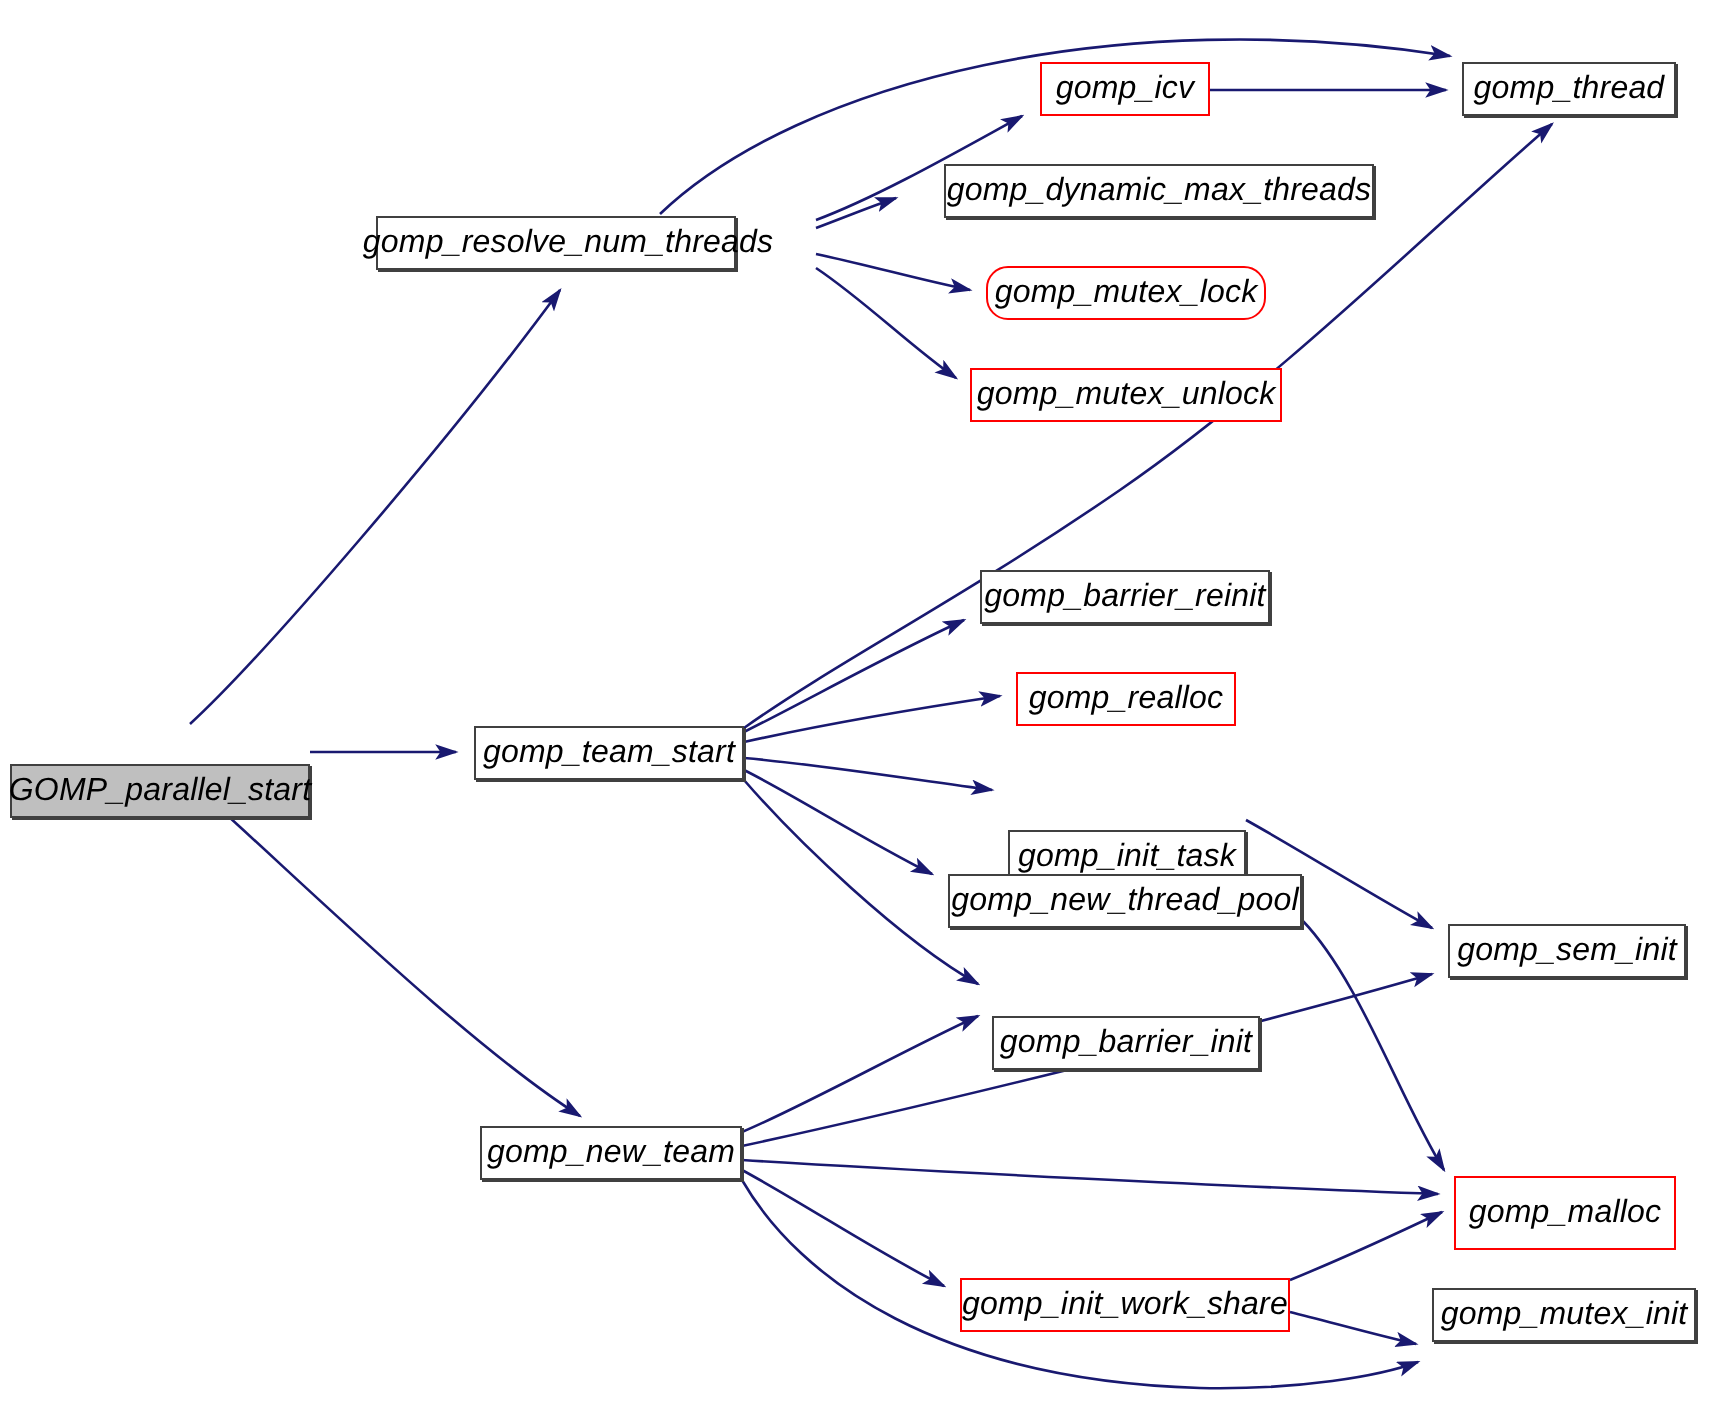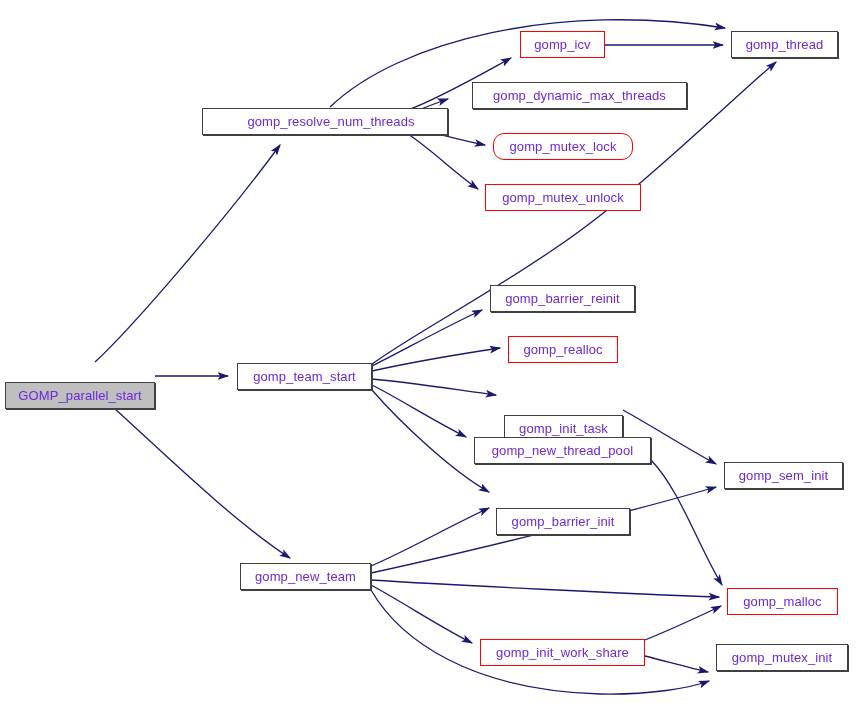--- a/index.html
+++ b/index.html
@@ -1,21 +1,21 @@
 <!DOCTYPE html>
 <html><head>
 <meta charset="utf-8">
 <style>
   html,body{margin:0;padding:0;background:#ffffff;}
   #canvas{position:relative;width:856px;height:703px;background:#ffffff;
           font-family:"Liberation Sans","DejaVu Sans",sans-serif;overflow:hidden;}
   #edges{position:absolute;left:0;top:0;width:856px;height:703px;}
   .node{position:absolute;box-sizing:border-box;display:flex;align-items:center;
-        justify-content:center;white-space:nowrap;font-size:13px;color:#6d28d9;
-        letter-spacing:0.1px;}
+        justify-content:center;white-space:nowrap;font-size:16px;color:#000000;
+        letter-spacing:0.1px;font-style:italic;}
   .node.black{border:1.2px solid #404040;background:#ffffff;
         box-shadow:1px 1px 0 0 #404040;}
   .node.red{border:1.4px solid #ff0000;background:#ffffff;}
   .node.root{border:1.2px solid #404040;background:#bfbfbf;
         box-shadow:1px 1px 0 0 #404040;margin-top:19px;}
   .node span{pointer-events:none;}
 </style>
 </head>
 <body>
 
@@ -50,21 +50,21 @@
         <path d="M371,585 C404,603 440,627 472,643" marker-end="url(#ah)"></path>
         <path d="M371,590 C400,640 470,690 600,694 C650,695 690,688 709,681" marker-end="url(#ah)"></path>
         <path d="M645,640 C672,629 700,616 721,606" marker-end="url(#ah)"></path>
         <path d="M645,656 C665,661 690,668 708,672" marker-end="url(#ah)"></path>
       </g>
   </svg>
   <div id="node-layer">
       <div class="node root" style="left: 5px; top: 363px; width: 150px; height: 27px;">
         <span>GOMP_parallel_start</span>
       </div>
-      <div class="node black" style="left: 202px; top: 108px; width: 246px; height: 27px; padding-left: 12px;">
+      <div class="node black" style="left: 188px; top: 108px; width: 180px; height: 27px; padding-left: 12px;">
         <span>gomp_resolve_num_threads</span>
       </div>
       <div class="node red" style="left: 520px; top: 31px; width: 85px; height: 27px;">
         <span>gomp_icv</span>
       </div>
       <div class="node black" style="left: 731px; top: 31px; width: 107px; height: 27px;">
         <span>gomp_thread</span>
       </div>
       <div class="node black" style="left: 456px; top: 82px; width: 215px; height: 27px; margin-left: 16px;">
         <span>gomp_dynamic_max_threads</span>
@@ -92,21 +92,21 @@
       </div>
       <div class="node black" style="left: 496px; top: 508px; width: 134px; height: 27px;">
         <span>gomp_barrier_init</span>
       </div>
       <div class="node black" style="left: 724px; top: 462px; width: 119px; height: 27px;">
         <span>gomp_sem_init</span>
       </div>
       <div class="node black" style="left: 240px; top: 563px; width: 131px; height: 27px; text-align: right;">
         <span>gomp_new_team</span>
       </div>
-      <div class="node red" style="left: 727px; top: 588px; width: 111px; height: 27px;">
+      <div class="node red" style="left: 727px; top: 588px; width: 111px; height: 37px;">
         <span>gomp_malloc</span>
       </div>
       <div class="node red" style="left: 480px; top: 639px; width: 165px; height: 27px;">
         <span>gomp_init_work_share</span>
       </div>
       <div class="node black" style="left: 716px; top: 644px; width: 132px; height: 27px;">
         <span>gomp_mutex_init</span>
       </div>
     </div>
 </div>

